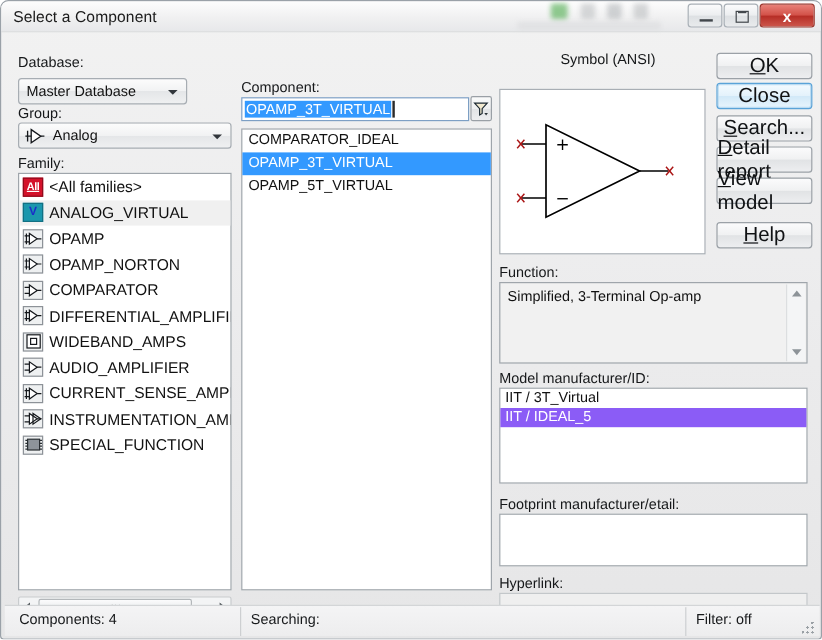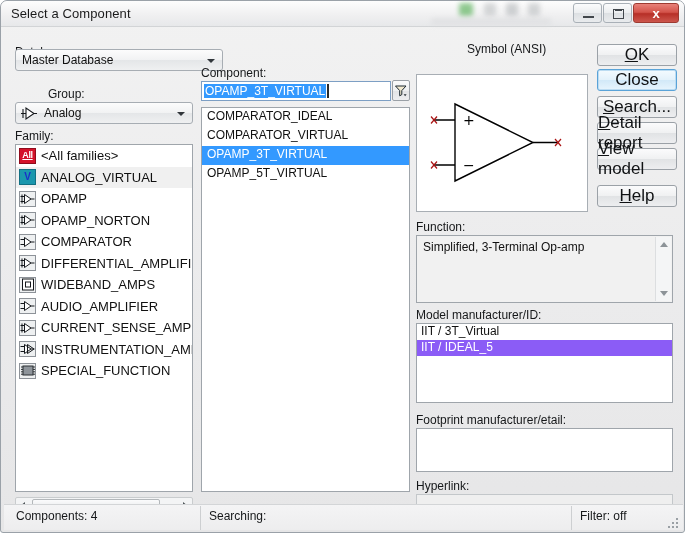--- a/index.html
+++ b/index.html
@@ -320,26 +320,26 @@
       <div class="maxsq"></div>
     </div>
     <div class="capbtn" id="btn-close">
       <div class="glyph">x</div>
     </div>
   </div>
 
   <div id="body">
 
     <div class="lbl" style="left:14px; top:18px;">Database:</div>
-    <div class="combo" style="left:14px; top:22px; width:208px;">
+    <div class="combo" style="left:14px; top:38px; width:141px;">
       <div class="ctext">Master Database</div>
       <div class="carrow"></div>
     </div>
 
-    <div class="lbl" style="left:14px; top:60px;margin-left:33px;">Group:</div>
+    <div class="lbl" style="left:14px; top:60px;">Group:</div>
     <div class="combo" style="left:14px; top:75px; width:178px;">
       <span style="position:absolute;left:5px;top:3px;">
         <svg width="17" height="15" viewBox="0 0 17 15">
           <path d="M5 2 L5 13 L13 7.5 Z" fill="#ffffff" stroke="#15181c" stroke-width="1.1"></path>
           <line x1="0" y1="7.5" x2="5" y2="7.5" stroke="#15181c" stroke-width="1.1"></line>
           <line x1="13" y1="7.5" x2="16" y2="7.5" stroke="#15181c" stroke-width="1.1"></line>
           <line x1="2" y1="3" x2="2" y2="12" stroke="#15181c" stroke-width="1.1"></line>
         </svg>
       </span>
       <div class="ctext" style="left:28px;">Analog</div>
@@ -483,21 +483,20 @@
     <div class="caret" style="left: 125px;"></div>
       </div>
     <div id="filter-btn">
       <svg width="14" height="14" viewBox="0 0 14 14" style="position:absolute;left:1px;top:3px;">
         <path d="M1.5 2 L12 2 L7.8 6.6 L7.8 10.6 L5.7 11.8 L5.7 6.6 Z" fill="#f2ead0" stroke="#1d2a33" stroke-width="1"></path>
         <path d="M9.6 10.2 L12.6 10.2 L11.1 12.2 Z" fill="#2b3439"></path>
       </svg>
     </div>
     <div class="field" id="component-list" style="left:200px; top:80px; width:209px; height:385px;">
         <div class="clist-item">COMPARATOR_IDEAL</div>
-        <div class="clist-item">COMPARATOR_VIRTUAL</div>
         <div class="clist-item sel">OPAMP_3T_VIRTUAL</div>
         <div class="clist-item">OPAMP_5T_VIRTUAL</div>
       </div>
 
     <div class="lbl" style="left:466px; top:15px;">Symbol (ANSI)</div>
     <div id="symbol-box">
       <svg width="170" height="136" viewBox="0 0 170 136">
 
         <path d="M38 29 L38 106 L116 67.5 Z" fill="#ffffff" stroke="#000000" stroke-width="1.4"></path>
 

